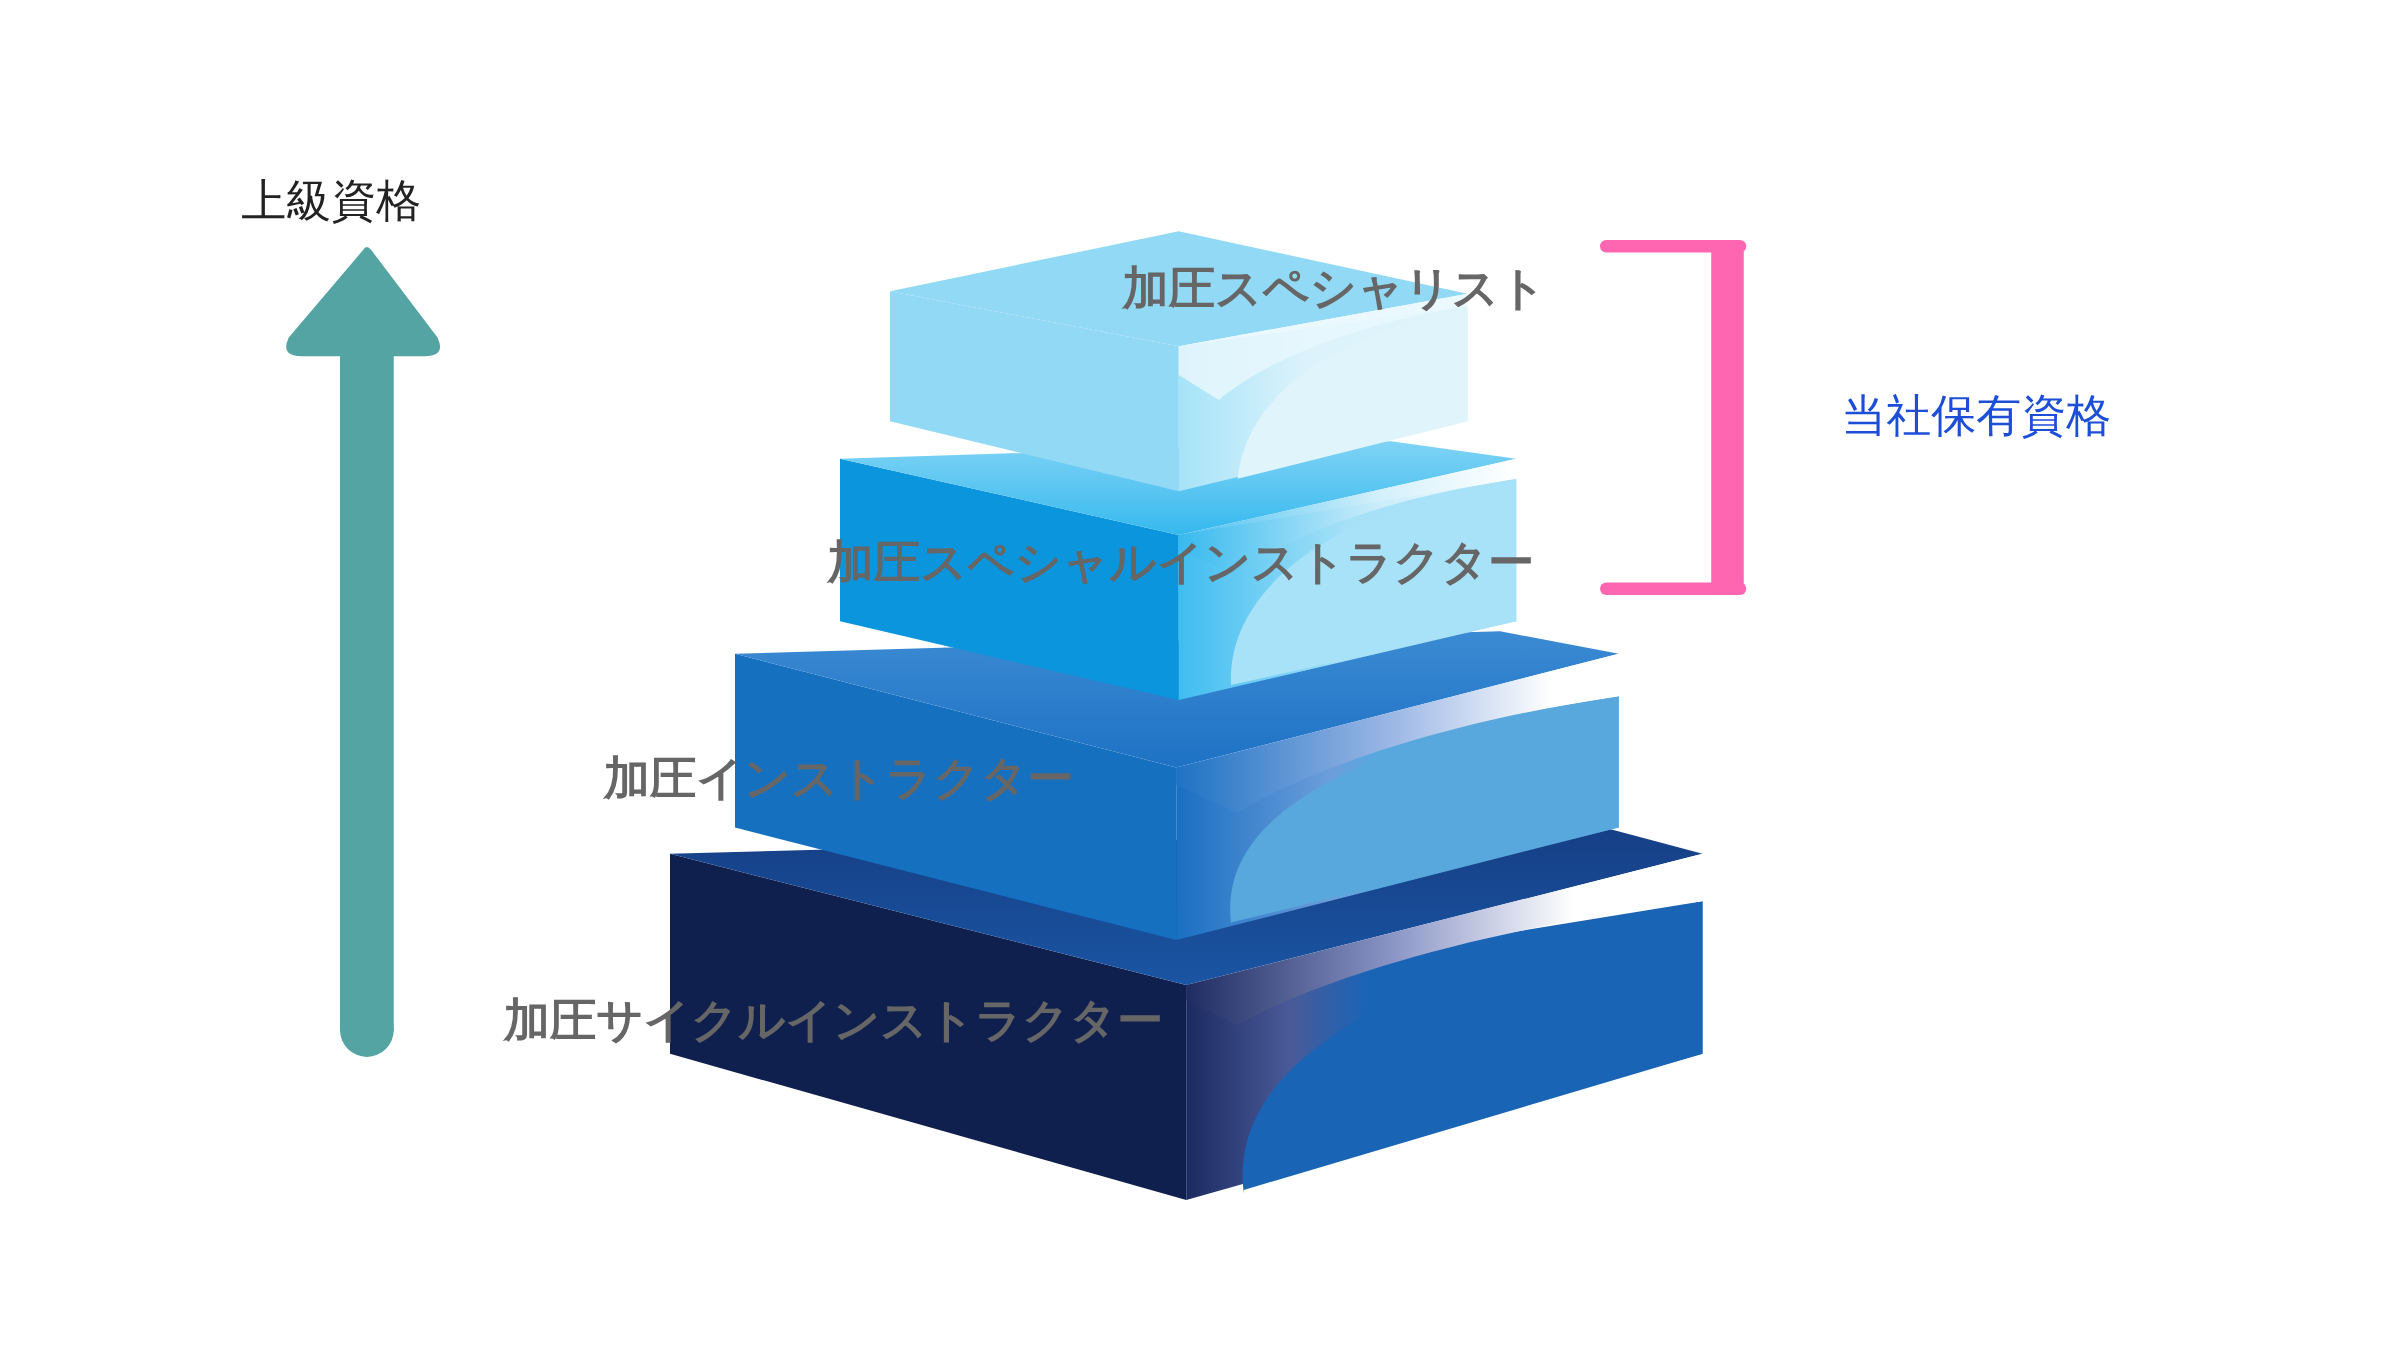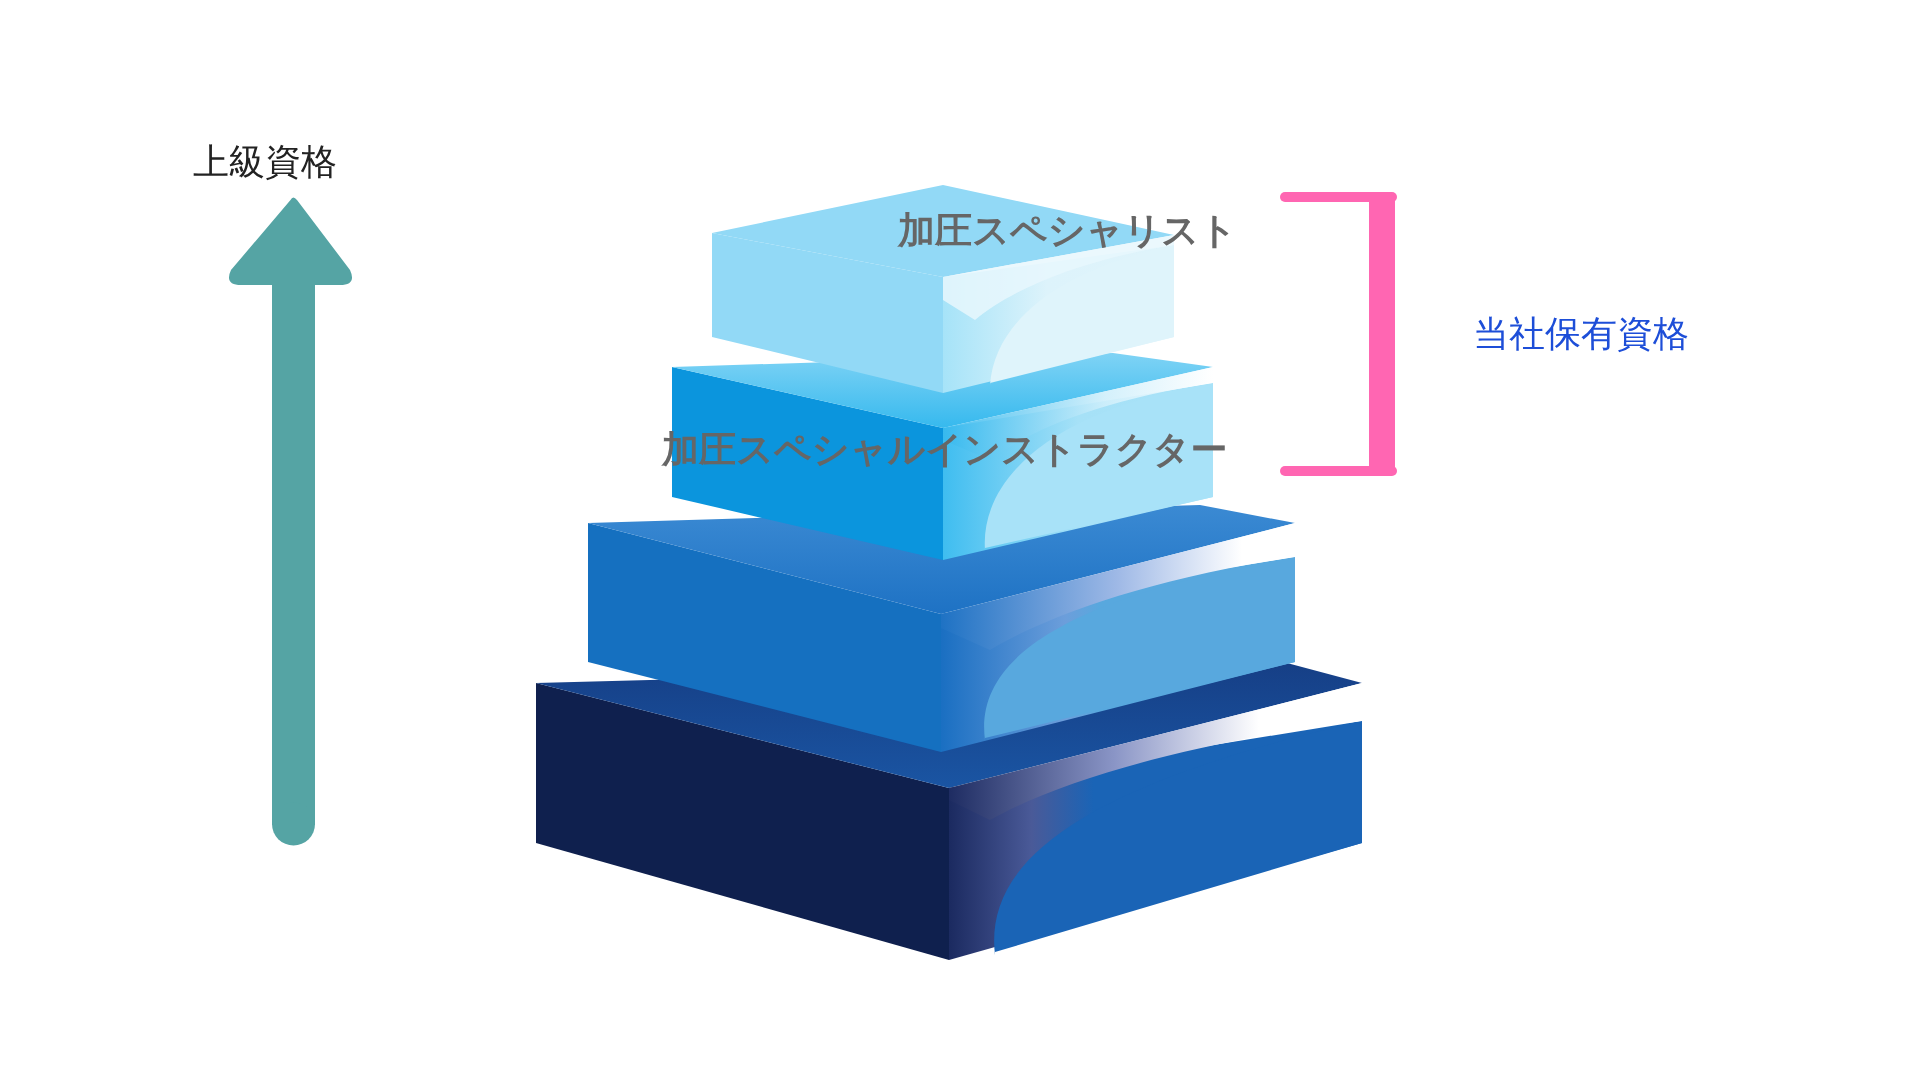--- a/index.html
+++ b/index.html
@@ -109,15 +109,17 @@
       <line x1="1285" y1="197" x2="1392" y2="197" stroke="#FF66B2" stroke-width="10" stroke-linecap="round"></line>
       <line x1="1285" y1="471" x2="1392" y2="471" stroke="#FF66B2" stroke-width="10" stroke-linecap="round"></line>
       <rect x="1369" y="195" width="26" height="280" fill="#FF66B2"></rect>
     </g>
   </svg>
 
   <div class="label axis-label" style="left:193px; top:144px;">上級資格</div>
 
   <div class="label tier-label" style="left:662px; top:431px;">加圧スペシャルインストラクター</div>
   <div class="label tier-label" style="left:898px; top:212px;">加圧スペシャリスト</div>
+  <div class="label tier-label" style="left:483px; top:604px;">加圧インストラクター</div>
+  <div class="label tier-label" style="left:403px; top:798px;">加圧サイクルインストラクター</div>
 
   <div class="label bracket-label" style="left:1473px; top:316px;">当社保有資格</div>
 </div>
 
 </body></html>

